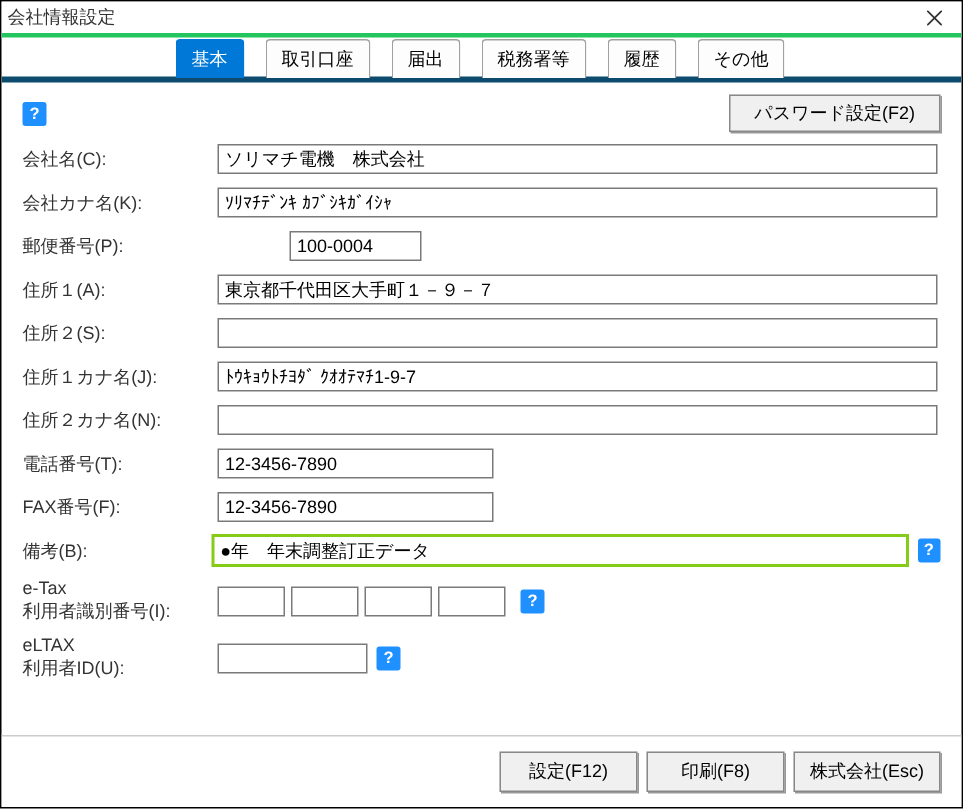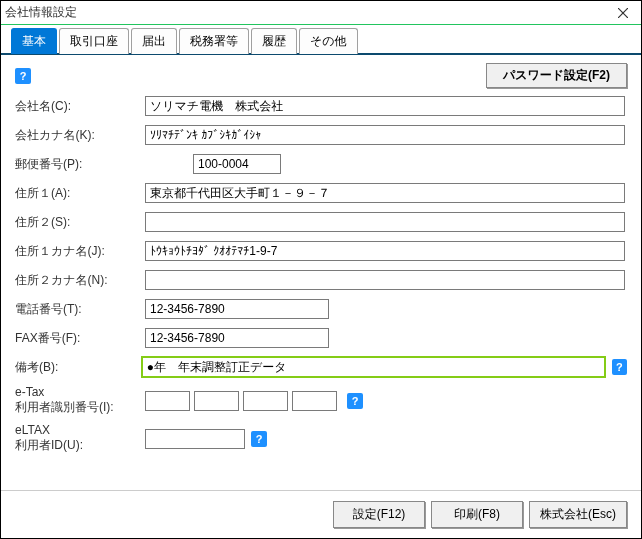--- a/index.html
+++ b/index.html
@@ -1,32 +1,32 @@
 <!DOCTYPE html>
 <html><head>
 <meta charset="utf-8">
 <style>
 * { box-sizing: border-box; margin: 0; padding: 0; font-family: "MS UI Gothic", "Meiryo", sans-serif; font-size: 12px; }
 body { background: #fff; width: 642px; height: 539px; border: 1px solid #000; position: relative; }
 
-.titlebar { height: 24px; background: #fff; border-bottom: 1px solid #22c55e; display: flex; align-items: center; padding: 0 4px; }
+.titlebar { height: 24px; background: #fff; border-bottom: 3px solid #22c55e; display: flex; align-items: center; padding: 0 4px; }
 .titlebar .title { flex: 1; color: #333; }
 .titlebar .close { width: 28px; height: 20px; display: flex; align-items: center; justify-content: center; cursor: pointer; }
 .titlebar .close svg { width: 10px; height: 10px; }
 
-.tabs { display: flex; align-items: flex-end; padding: 6px 10px 0 10px; border-bottom: 2px solid #0c4a6e; height: 30px; gap: 0; }
+.tabs { display: flex; align-items: flex-end; padding: 6px 10px 0 10px; border-bottom: 4px solid #0c4a6e; height: 30px; gap: 12px; justify-content: center; }
 .tab { padding: 4px 10px; border: 1px solid #a0a0a0; border-bottom: none; border-radius: 3px 3px 0 0; background: #f0f0f0; cursor: pointer; position: relative; bottom: -1px; margin-right: 2px; }
 .tab.active { background: #0078d7; color: #fff; border-color: #0078d7; z-index: 2; }
 .tab:not(.active) { background: #fdfdfd; }
 
 .content { padding: 8px 14px 8px 14px; }
 
 .help-row { display: flex; align-items: center; margin-bottom: 4px; }
 .help-icon { width: 16px; height: 16px; background: #1e90ff; color: #fff; display: inline-flex; align-items: center; justify-content: center; font-weight: bold; border-radius: 2px; font-size: 11px; cursor: pointer; }
-.pwd-btn { margin-left: auto; padding: 3px 16px; border: 1px solid #888; background: #f0f0f0; box-shadow: 1px 1px 0 #999; cursor: pointer; min-width: 120px; text-align: center; font-weight: bold; }
+.pwd-btn { margin-left: auto; padding: 3px 16px; border: 1px solid #888; background: #f0f0f0; box-shadow: 1px 1px 0 #999; cursor: pointer; min-width: 120px; text-align: center; }
 
 .form-row { display: flex; align-items: center; margin: 7px 0; min-height: 22px; }
 .form-label { width: 130px; color: #333; }
 .text-input { border: 1px solid #7a7a7a; padding: 2px 4px; height: 20px; background: #fff; }
 .w-lg { width: 480px; }
 .w-md { width: 184px; }
 .w-zip { width: 88px; margin-left: 48px; }
 .w-tax { width: 45px; margin-right: 4px; }
 .w-ltax { width: 100px; }
 

